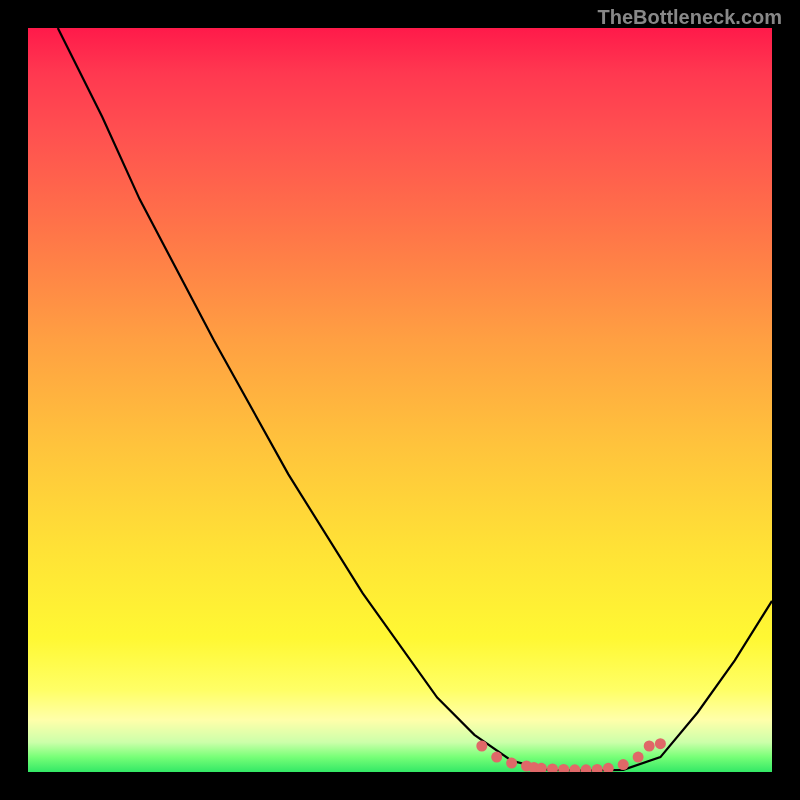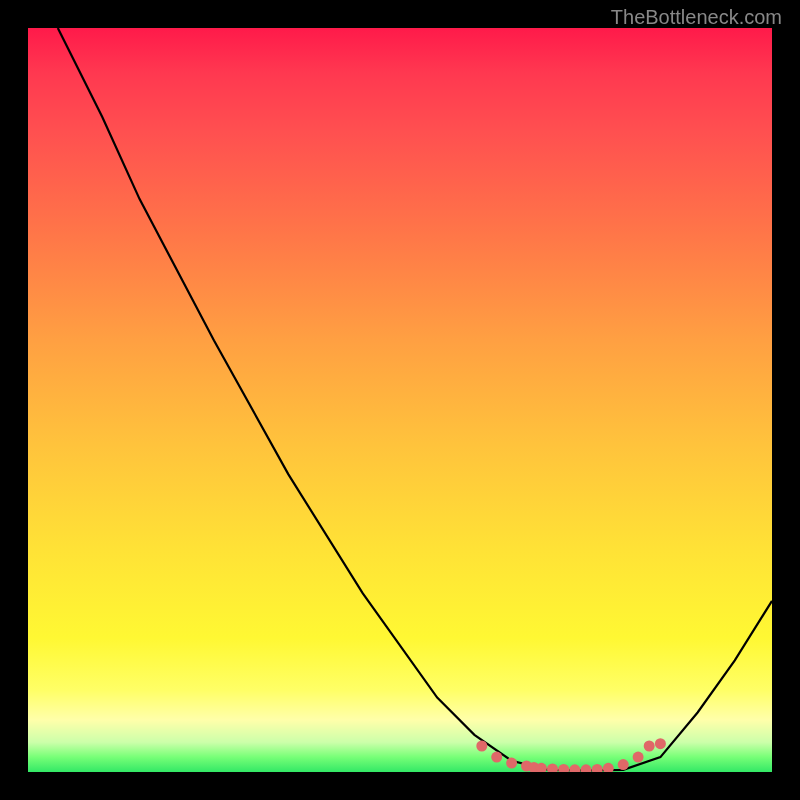--- a/index.html
+++ b/index.html
@@ -13,21 +13,21 @@
       background: #000;
       position: relative;
       font-family: Arial, sans-serif;
     }
     .watermark {
       position: absolute;
       top: 6px;
       right: 18px;
       color: #888;
       font-size: 20px;
-      font-weight: normal;
+      font-weight: bold;
       z-index: 10;
     }
     .chart-area {
       position: absolute;
       top: 28px;
       left: 28px;
       width: 744px;
       height: 744px;
       overflow: hidden;
     }

